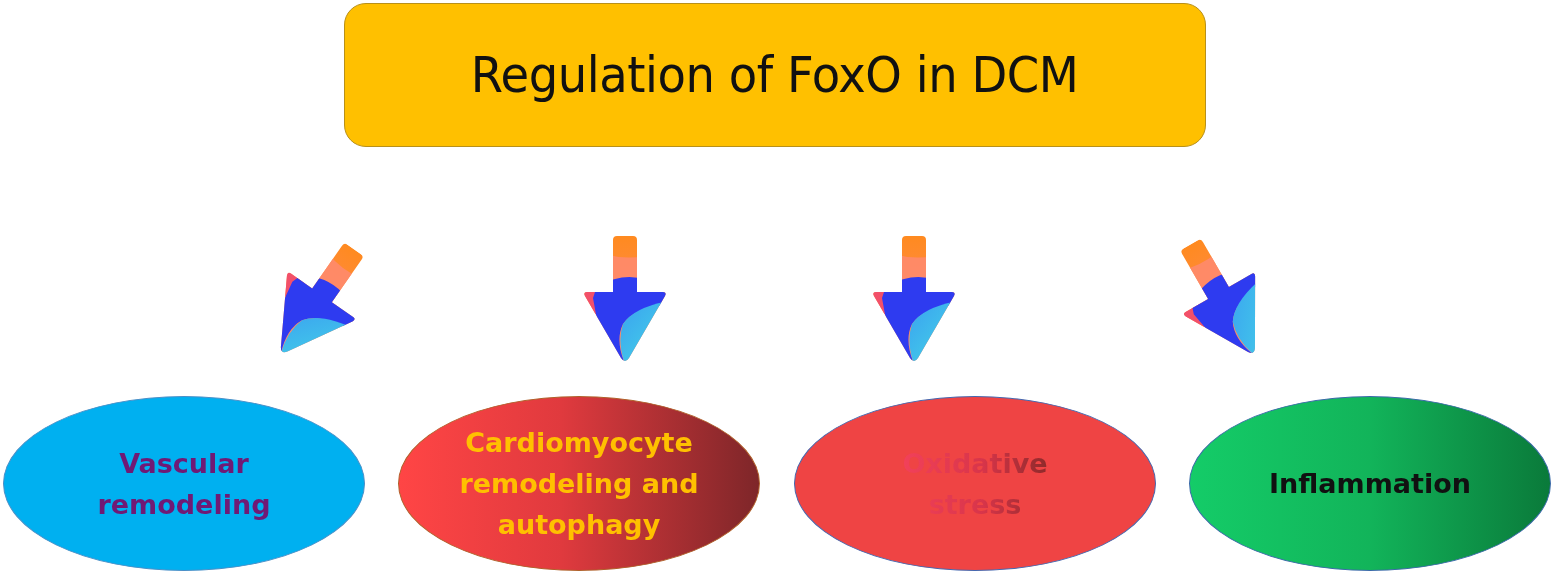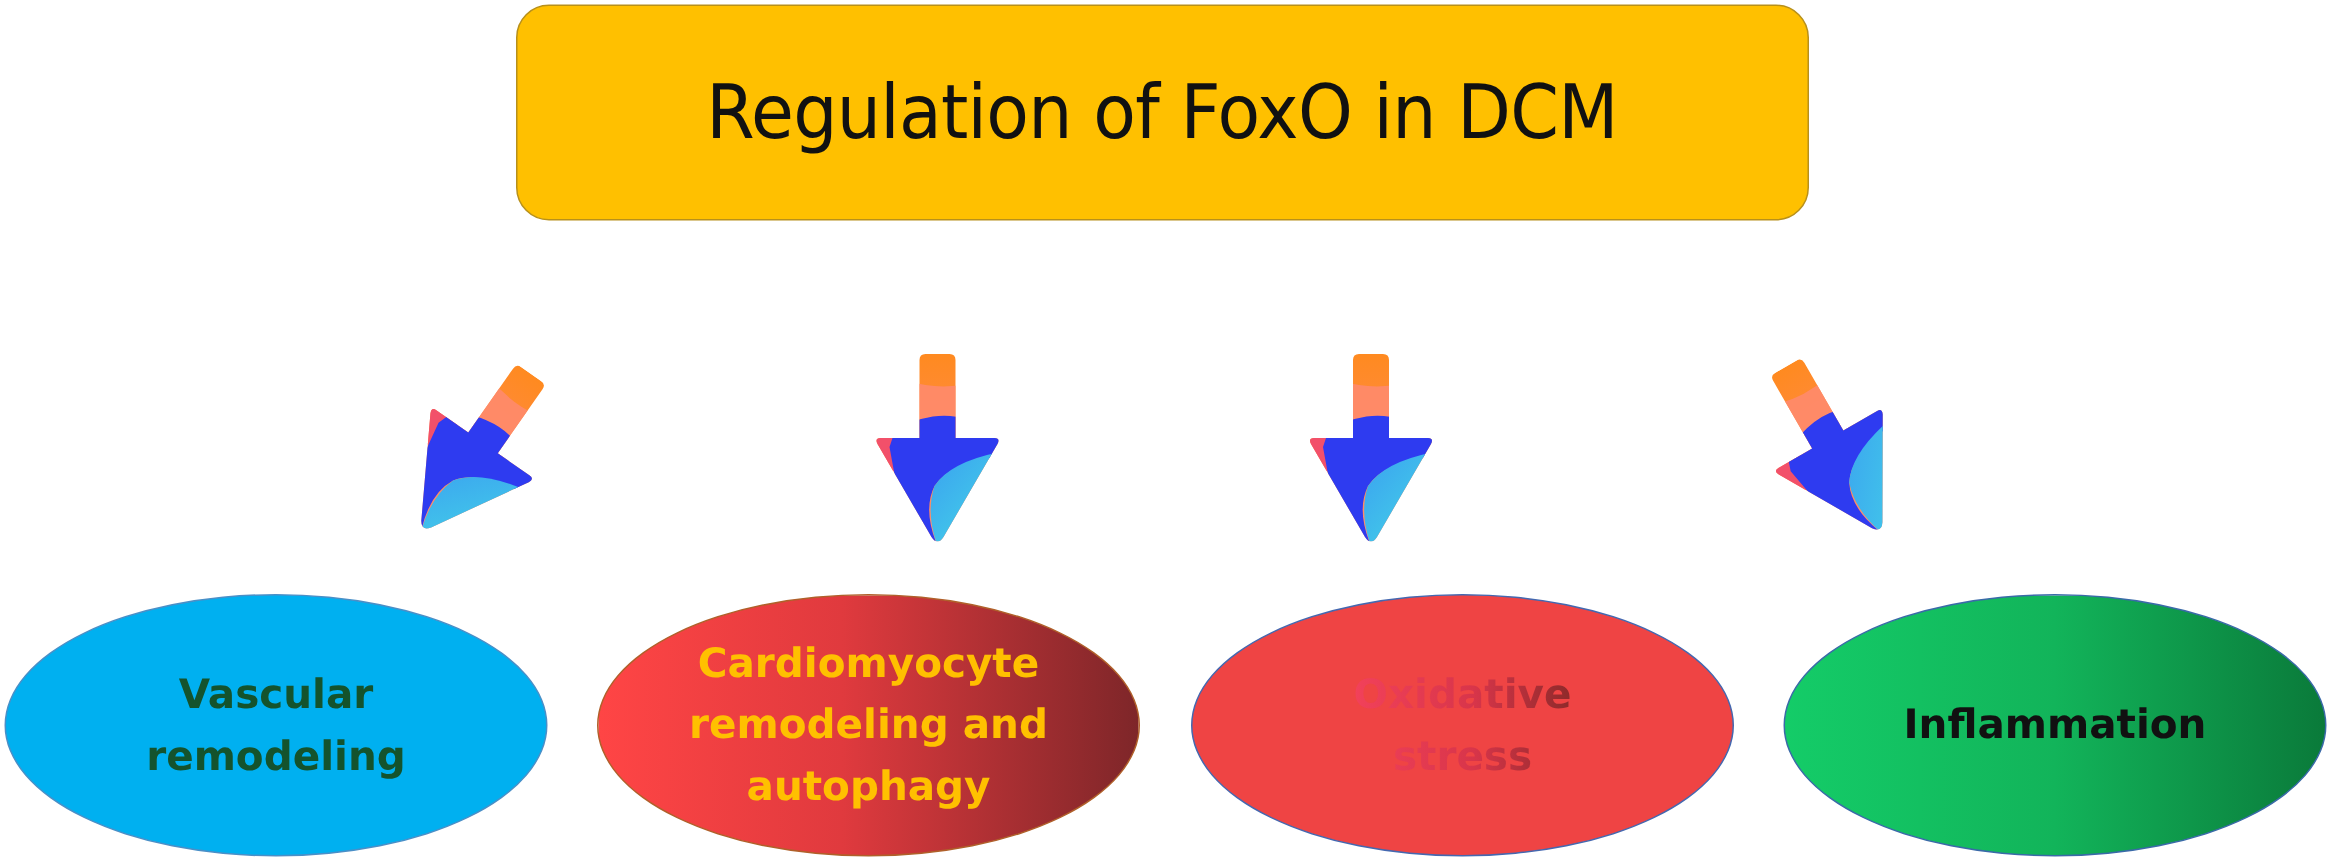--- a/index.html
+++ b/index.html
@@ -61,21 +61,21 @@
       font-weight: bold;
       font-size: 27px;
       line-height: 41px;
       white-space: pre-line;
     }
     .e1 {
       left: 3px; top: 396px;
       background: #00B0F0;
       border: 1.5px solid #4A8FC7;
     }
-    .e1 .ellipse-label { color: #14532d; }
+    .e1 .ellipse-label { color: #701a75; }
     .e2 {
       left: 398px; top: 396px;
       background: linear-gradient(to right, #FF4545 0%, #E03A3E 45%, #7E2629 100%);
       border: 1.5px solid #B0602A;
     }
     .e2 .ellipse-label { color: #FFC000; }
     .e3 {
       left: 794px; top: 396px;
       background: #ef4444;
       border: 1.5px solid #4468B0;

